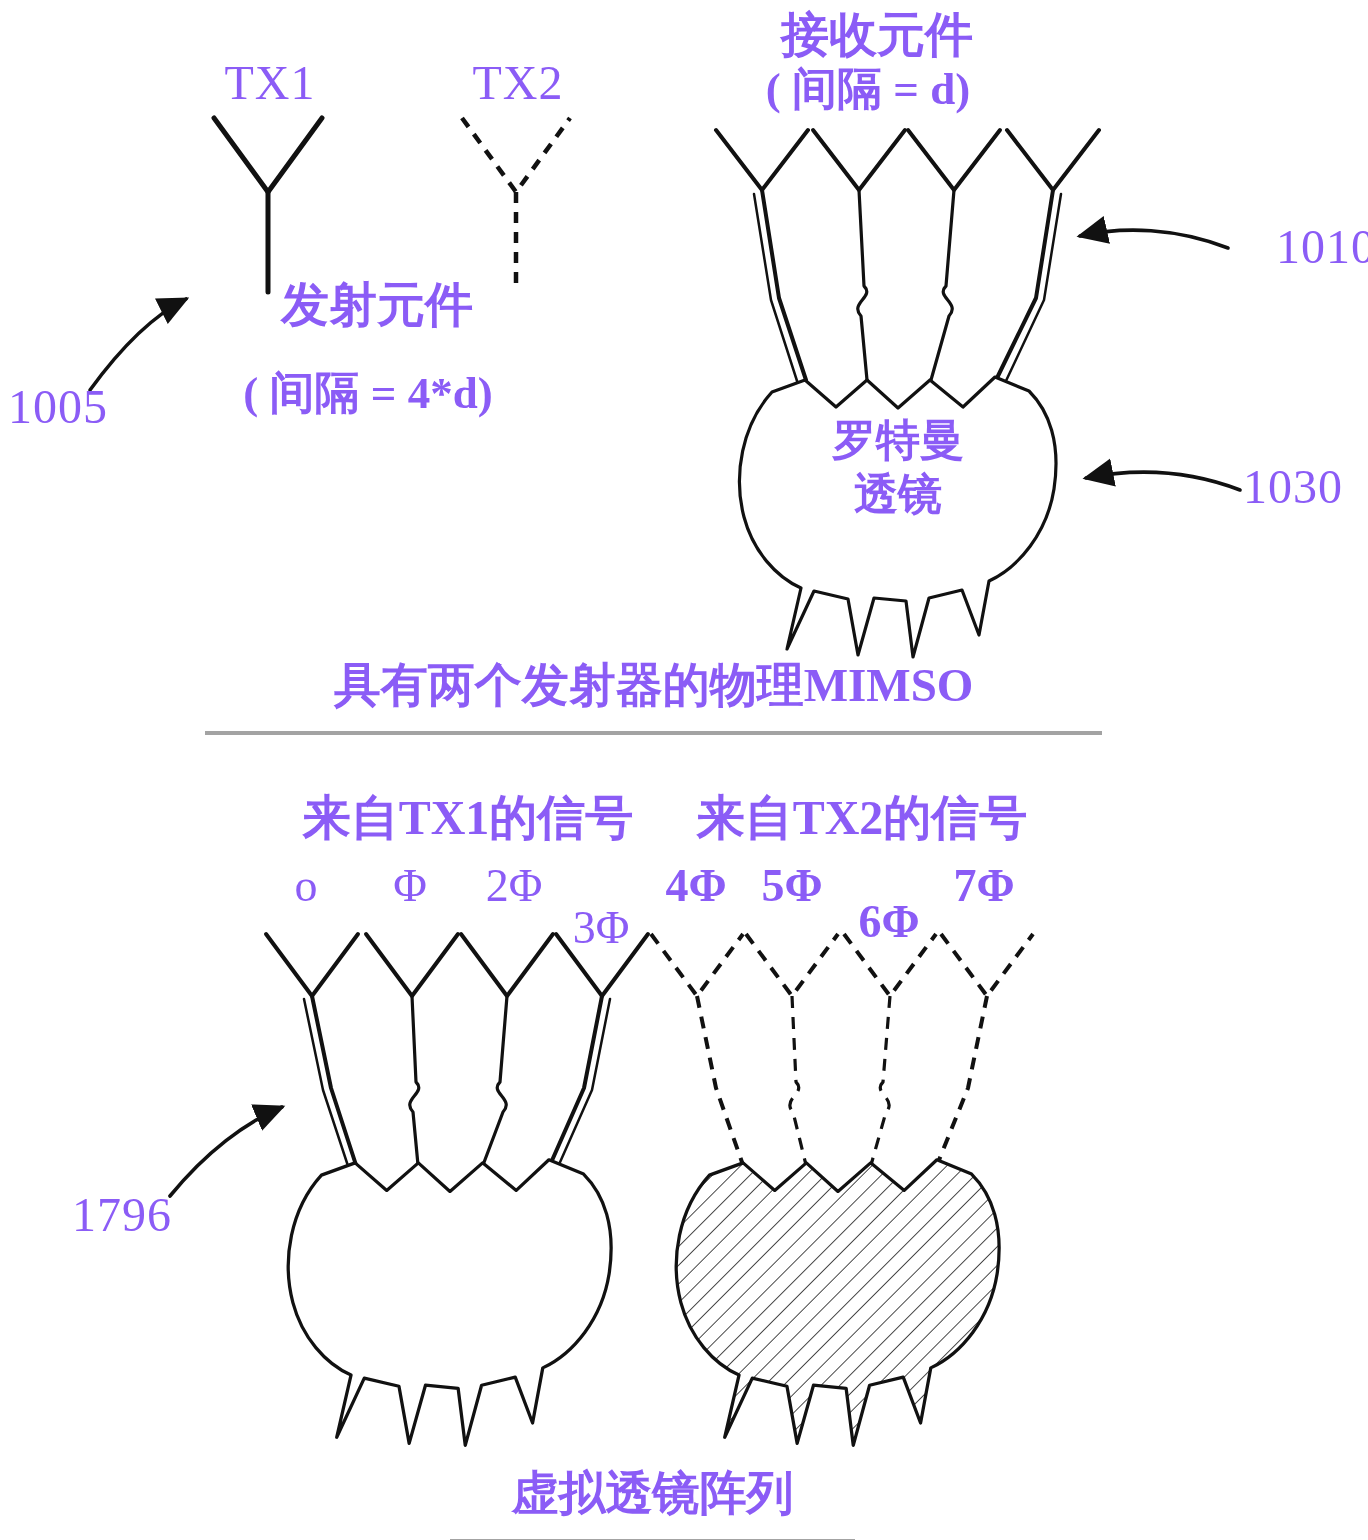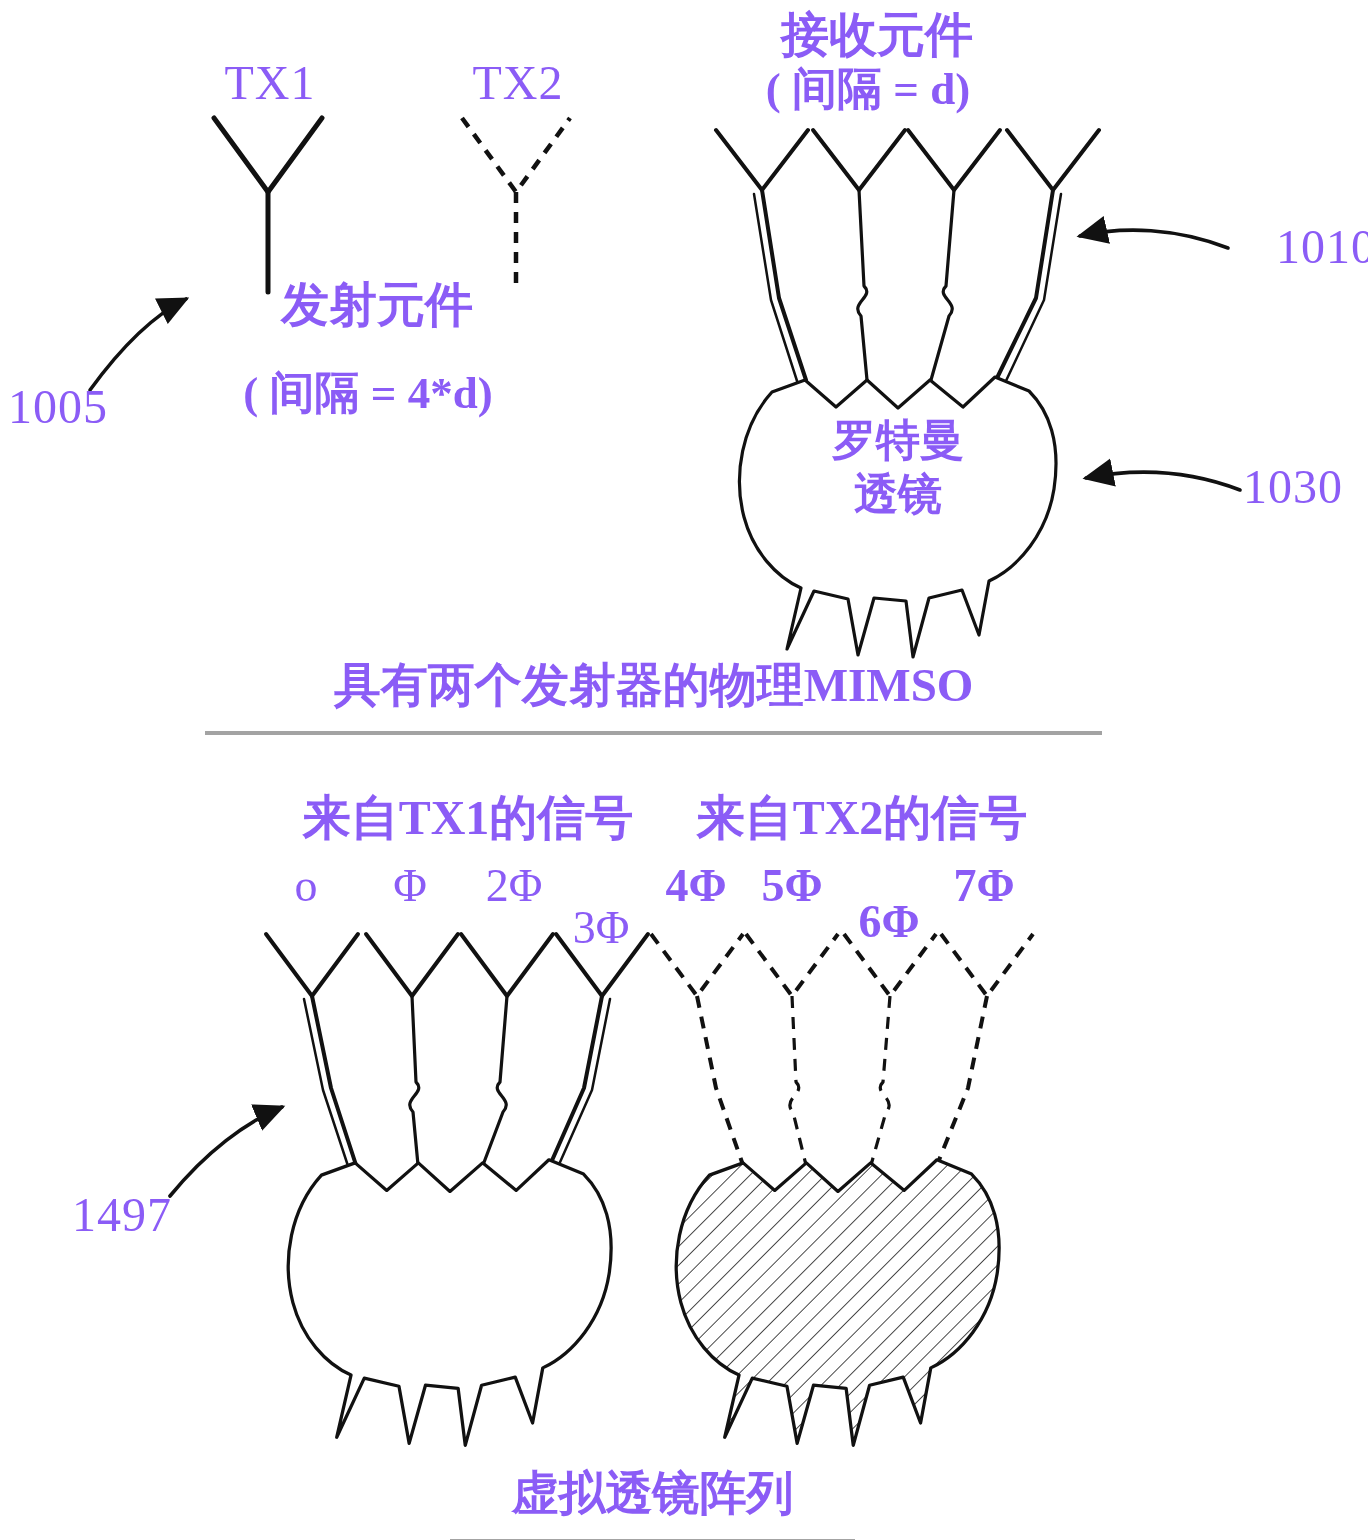--- a/index.html
+++ b/index.html
@@ -137,17 +137,17 @@
 
   <div class="lbl c phase" style="left:306px;top:862px;">o</div>
   <div class="lbl c phase" style="left:410px;top:862px;">Φ</div>
   <div class="lbl c phase" style="left:506px;top:862px;margin-left:8px;">2Φ</div>
   <div class="lbl c phase" style="left:601px;top:904px;">3Φ</div>
   <div class="lbl c phase bold" style="left:696px;top:862px;">4Φ</div>
   <div class="lbl c phase bold" style="left:792px;top:862px;">5Φ</div>
   <div class="lbl c phase bold" style="left:889px;top:898px;">6Φ</div>
   <div class="lbl c phase bold" style="left:984px;top:862px;">7Φ</div>
 
-  <div class="lbl num" style="left:72px;top:1190px;">1497</div>
+  <div class="lbl num" style="left:72px;top:1190px;">1796</div>
 
   <div class="sec-title" style="left:450px;top:1462px;width:405px;">虚拟透镜阵列</div>
 
 </div>
 
 </body></html>

